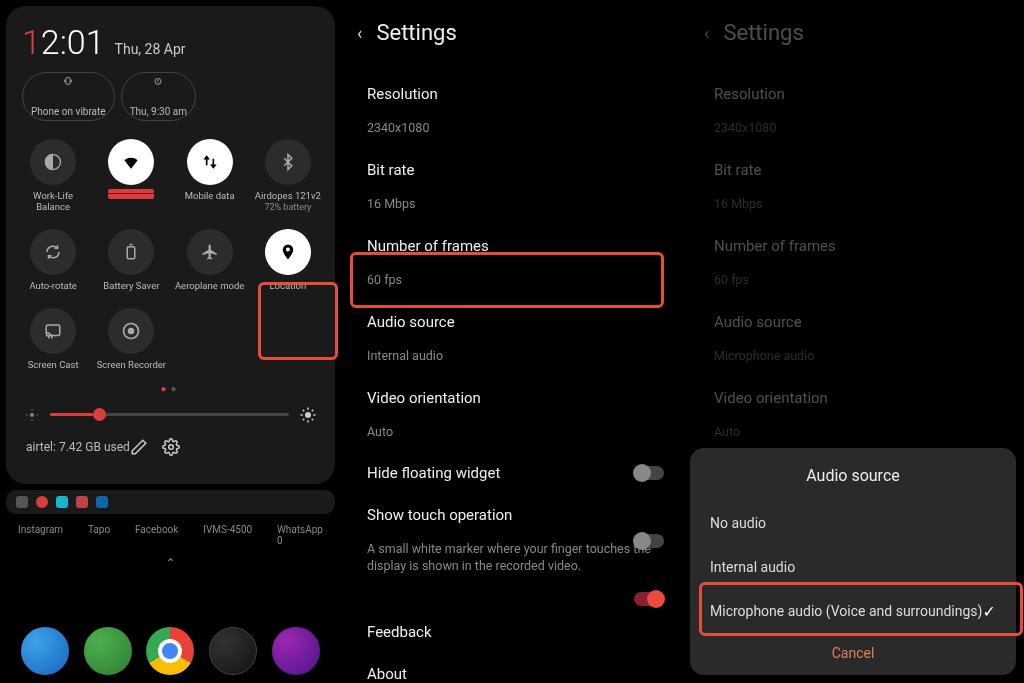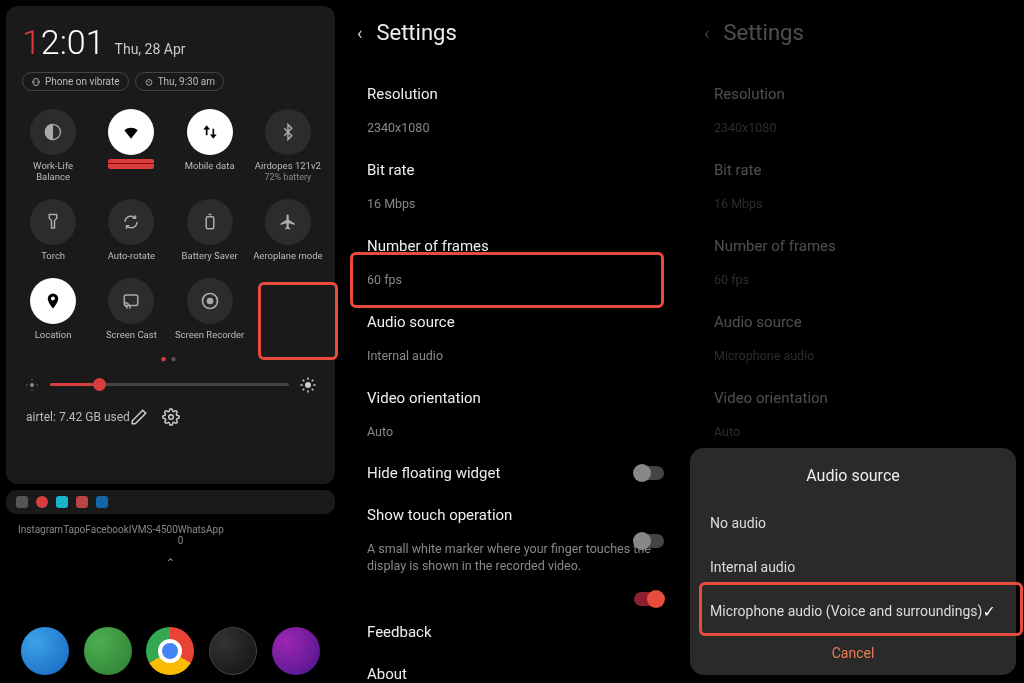--- a/index.html
+++ b/index.html
@@ -3,48 +3,48 @@
 <meta charset="utf-8">
 <style>
   * { box-sizing: border-box; margin: 0; padding: 0; font-family: -apple-system, BlinkMacSystemFont, 'Segoe UI', Roboto, sans-serif; }
   body { background: #000; color: #fff; width: 1024px; height: 683px; display: flex; overflow: hidden; }
   .panel { height: 683px; position: relative; background: #000; }
   .panel1 { width: 341px; }
   .panel2 { width: 341px; }
   .panel3 { width: 342px; }
 
   
-  .p1-container { background: #1a1a1a; margin: 6px; border-radius: 12px; padding: 16px 8px 8px; height: 478px; }
+  .p1-container { background: #1a1a1a; margin: 6px; border-radius: 20px; padding: 16px 8px 8px; height: 478px; }
   .clock-row { display: flex; align-items: baseline; gap: 10px; padding: 0 8px 10px; }
   .clock { font-size: 34px; font-weight: 300; }
   .clock .h1 { color: #d93d3d; }
   .date { color: #ccc; font-size: 14px; }
   .chips { display: flex; gap: 6px; padding: 0 8px 14px; }
-  .chip { border: 1px solid #444; border-radius: 999px; font-size: 10px; color: #bbb; padding: 3px 8px; display: flex; align-items: center; gap: 4px; }
+  .chip { border: 1px solid #444; border-radius: 999px; font-size: 10px; color: #bbb; padding: 3px 8px; display: flex; align-items: center; gap: 20px; flex-direction: column; }
   .qs-grid { display: grid; grid-template-columns: repeat(4, 1fr); gap: 8px 0; }
   .qs-tile { display: flex; flex-direction: column; align-items: center; gap: 6px; padding: 4px 2px; }
   .qs-circle { width: 46px; height: 46px; border-radius: 50%; background: #2c2c2c; display: flex; align-items: center; justify-content: center; }
   .qs-circle.on { background: #fff; color: #000; }
   .qs-label { font-size: 9.5px; color: #bbb; text-align: center; line-height: 1.15; }
   .qs-label .sub { font-size: 9px; color: #888; }
   .redacted { width: 46px; height: 10px; background: #d93d3d; margin-top: -2px; border-radius: 2px; position: relative; }
   .redacted::after { content:""; position:absolute; left:0; right:0; top:4px; height:1px; background:#8b0000; }
   .highlight-box { position: absolute; border: 3px solid #e74c3c; border-radius: 6px; pointer-events: none; }
   .hl-tile { top: 282px; left: 258px; width: 80px; height: 78px; }
   .page-dots { text-align: center; margin: 8px 0 6px; font-size: 10px; letter-spacing: 4px; color: #555; }
   .page-dots .active { color: #d93d3d; }
   .brightness-row { display: flex; align-items: center; gap: 10px; padding: 6px 10px; }
   .slider { flex: 1; height: 3px; background: #444; border-radius: 2px; position: relative; }
   .slider-fill { position: absolute; left: 0; top: 0; bottom: 0; width: 18%; background: #d93d3d; border-radius: 2px; }
   .slider-thumb { position: absolute; left: 18%; top: -5px; width: 13px; height: 13px; border-radius: 50%; background: #d93d3d; }
   .data-row { display: flex; align-items: center; padding: 8px 12px 0; font-size: 12px; color: #bbb; }
   .data-icons { display: flex; gap: 14px; font-size: 16px; }
   .app-strip { margin: 0 6px; background: #1a1a1a; border-radius: 10px; padding: 6px 10px; display: flex; gap: 8px; align-items: center; }
   .app-strip .ico { width: 12px; height: 12px; border-radius: 3px; }
-  .home-apps { display: flex; justify-content: flex-start; padding: 10px 18px 4px; font-size: 10px; color: #888; }
+  .home-apps { display: flex; justify-content: space-between; padding: 10px 18px 4px; font-size: 10px; color: #888; }
   .home-dock { position: absolute; bottom: 8px; left: 0; right: 0; display: flex; justify-content: space-around; padding: 0 14px; }
   .dock-icon { width: 48px; height: 48px; border-radius: 50%; }
   .caret-up { text-align: center; color: #888; font-size: 12px; padding: 6px; }
   .home-bg { position: absolute; top: 528px; left: 6px; right: 6px; bottom: 6px; background: linear-gradient(180deg, #3a2d1e, #2a2218); border-radius: 12px 12px 18px 18px; opacity: 0.7; z-index: -1; }
 
   
   .p2 { padding: 20px 0 0 8px; }
   .hdr { display: flex; align-items: center; gap: 14px; padding: 0 8px 28px; }
   .back-ico { font-size: 18px; color: #ccc; }
   .hdr-title { font-size: 22px; color: #eee; }
@@ -122,28 +122,20 @@
           </div>
           <div class="qs-label">Mobile data</div>
         </div>
         <div class="qs-tile">
           <div class="qs-circle" style="color: rgb(170, 170, 170);">
             <svg width="18" height="18" viewBox="0 0 24 24" fill="none" stroke="currentColor" stroke-width="2">
               <path d="M7 7l10 10-5 5V2l5 5L7 17"></path>
             </svg>
           </div>
           <div class="qs-label">Airdopes 121v2<div class="sub">72% battery</div></div>
-        </div>
-        <div class="qs-tile">
-          <div class="qs-circle" style="color: rgb(170, 170, 170);">
-            <svg width="18" height="18" viewBox="0 0 24 24" fill="none" stroke="currentColor" stroke-width="2">
-              <path d="M7 2h10v5l-3 3v10h-4V10L7 7V2z"></path>
-            </svg>
-          </div>
-          <div class="qs-label">Torch</div>
         </div>
         <div class="qs-tile">
           <div class="qs-circle" style="color: rgb(170, 170, 170);">
             <svg width="18" height="18" viewBox="0 0 24 24" fill="none" stroke="currentColor" stroke-width="2">
               <path d="M4 12a8 8 0 0 1 14-5M20 12a8 8 0 0 1-14 5"></path>
               <path d="M18 3v4h-4M6 21v-4h4"></path>
             </svg>
           </div>
           <div class="qs-label">Auto-rotate</div>
         </div>

